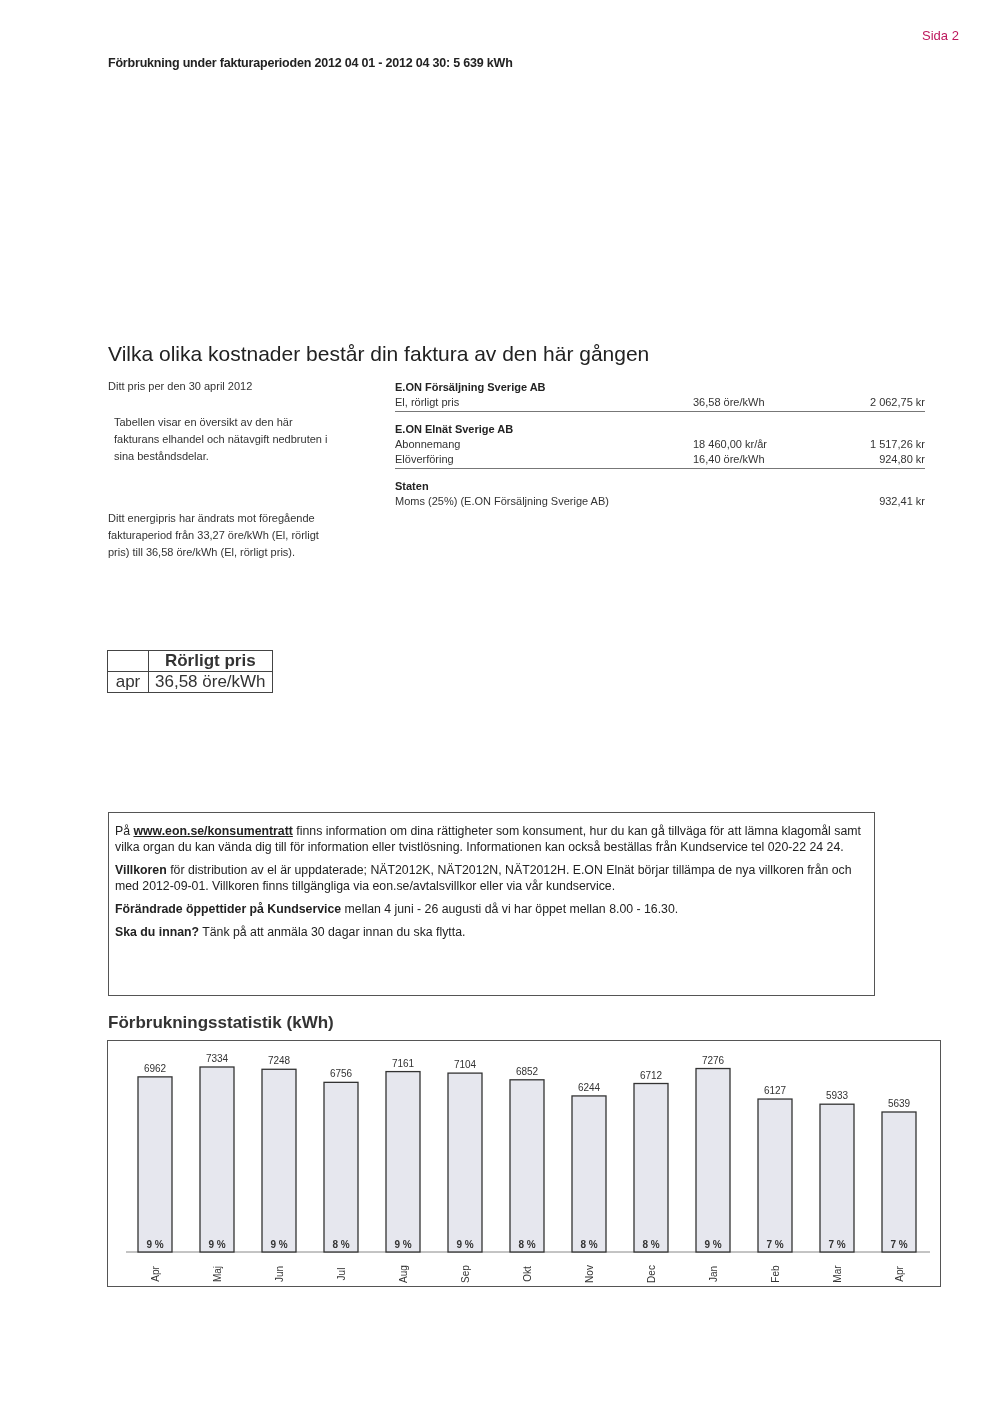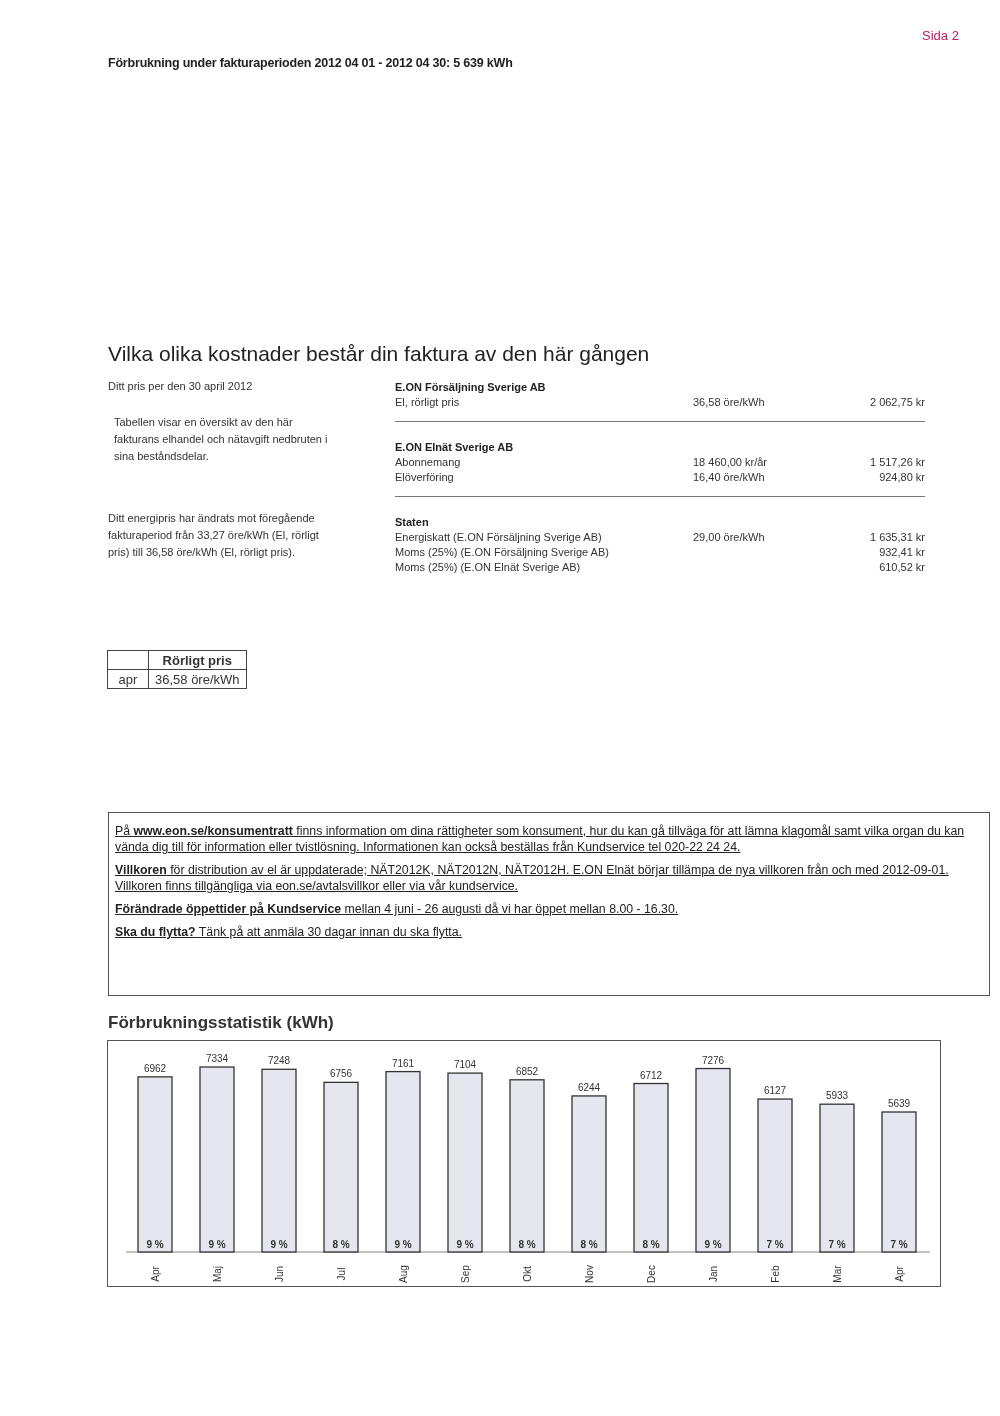--- a/index.html
+++ b/index.html
@@ -11,37 +11,37 @@
   .page-num { top: 28px; left: 922px; font-size: 13px; color: #be185d; }
   .consumption-head { top: 56px; left: 108px; font-size: 12.5px; font-weight: bold; color: #222; letter-spacing: -0.2px; }
   .section-title { top: 342px; left: 108px; font-size: 21px; color: #222; }
 
   .left-col { left: 108px; font-size: 11px; color: #333; line-height: 17px; width: 220px; }
   .left-col.p1 { top: 378px; }
   .left-col.p2 { top: 414px; margin-left: 6px; }
   .left-col.p3 { top: 510px; }
 
   .cost-table { top: 380px; left: 395px; width: 530px; font-size: 11px; color: #333; }
-  .cost-group { border-bottom: 1px solid #777; padding-bottom: 11px; margin-bottom: 18px; }
+  .cost-group { border-bottom: 1px solid #777; padding-bottom: 1px; margin-bottom: 10px; }
   .cost-group.last { border-bottom: none; }
   .cost-group-title { font-weight: bold; font-size: 11px; line-height: 15px; color: #222; }
   .cost-row { display: flex; line-height: 15px; }
   .cost-row .c-label { width: 298px; }
   .cost-row .c-rate { width: 140px; }
   .cost-row .c-amount { flex: 1; text-align: right; }
 
-  .price-box { top: 650px; left: 107px; border-collapse: collapse; font-size: 13px; color: #333; }
+  .price-box { top: 650px; left: 107px; border-collapse: collapse; font-size: 17px; color: #333; }
   .price-box td { border: 1px solid #444; padding: 0 6px; height: 18px; }
   .price-box td.head { font-weight: bold; text-align: center; }
   .price-box td.month { width: 28px; text-align: center; }
 
   .info-box {
-    top: 812px; left: 108px; width: 882px; height: 184px;
+    top: 812px; left: 108px; width: 767px; height: 184px;
     border: 1px solid #555; box-sizing: border-box; padding: 10px 6px;
-    font-size: 12.3px; color: #222; line-height: 16px; text-decoration: underline;
+    font-size: 12.3px; color: #222; line-height: 16px;
   }
   .info-box p { margin: 0 0 7px 0; }
   .info-box a { color: #222; font-weight: bold; text-decoration: underline; }
   .info-box b { font-weight: bold; }
 
   .stats-title { top: 1013px; left: 108px; font-size: 17px; font-weight: bold; color: #333; }
   .chart-wrap { top: 1040px; left: 107px; width: 834px; height: 247px; border: 1px solid #555; box-sizing: border-box; }
   .chart-wrap svg { position: absolute; left: 0; top: 0; }
   .bar { fill: #e6e7ee; stroke: #333; stroke-width: 1.3; }
   .val-label { font-size: 10px; fill: #333; font-family: "Liberation Sans", sans-serif; }
@@ -78,33 +78,23 @@
     </div>
     <div class="cost-row">
       <span class="c-label">Elöverföring</span>
       <span class="c-rate">16,40 öre/kWh</span>
       <span class="c-amount">924,80 kr</span>
     </div>
   </div>
   <div class="cost-group last">
     <div class="cost-group-title">Staten</div>
     <div class="cost-row">
-      <span class="c-label">Energiskatt (E.ON Försäljning Sverige AB)</span>
-      <span class="c-rate">29,00 öre/kWh</span>
-      <span class="c-amount">1 635,31 kr</span>
-    </div>
-    <div class="cost-row">
       <span class="c-label">Moms (25%) (E.ON Försäljning Sverige AB)</span>
       <span class="c-rate"></span>
       <span class="c-amount">932,41 kr</span>
-    </div>
-    <div class="cost-row">
-      <span class="c-label">Moms (25%) (E.ON Elnät Sverige AB)</span>
-      <span class="c-rate"></span>
-      <span class="c-amount">610,52 kr</span>
     </div>
   </div>
 </div>
 
 <table class="abs price-box">
   <tbody>
       <tr>
     <td class="month"></td>
     <td class="head">Rörligt pris</td>
   </tr>
@@ -112,21 +102,21 @@
     <td class="month">apr</td>
     <td>36,58 öre/kWh</td>
   </tr>
 </tbody>
   </table>
 
 <div class="abs info-box">
   <p><span>På </span><a>www.eon.se/konsumentratt</a><span> finns information om dina rättigheter som konsument, hur du kan gå tillväga för att lämna klagomål samt vilka organ du kan vända dig till för information eller tvistlösning. Informationen kan också beställas från Kundservice tel 020-22 24 24.</span></p>
   <p><b>Villkoren</b><span> för distribution av el är uppdaterade; NÄT2012K, NÄT2012N, NÄT2012H. E.ON Elnät börjar tillämpa de nya villkoren från och med 2012-09-01. Villkoren finns tillgängliga via eon.se/avtalsvillkor eller via vår kundservice.</span></p>
   <p><b>Förändrade öppettider på Kundservice</b><span> mellan 4 juni - 26 augusti då vi har öppet mellan 8.00 - 16.30.</span></p>
-  <p><b>Ska du flytta?</b><span> Tänk på att anmäla 30 dagar innan du ska flytta.</span></p>
+  <p><b>Ska du innan?</b><span> Tänk på att anmäla 30 dagar innan du ska flytta.</span></p>
 </div>
 
 <div class="abs stats-title">Förbrukningsstatistik (kWh)</div>
 <div class="abs chart-wrap">
   <svg id="chart-svg" width="834" height="247">
       <line x1="18" x2="822" y1="211" y2="211" stroke="#888" stroke-width="1"></line>
       <rect x="30" y="35.876106194690266" width="34" height="175.12389380530973" class="bar"></rect>
       <text x="47" y="30.876106194690266" text-anchor="middle" class="val-label">6962</text>
       <text x="47" y="207" text-anchor="middle" class="pct-label">9 %</text>
       <text x="51" y="233" text-anchor="middle" transform="rotate(-90 51 233)" class="month-label">Apr</text>

